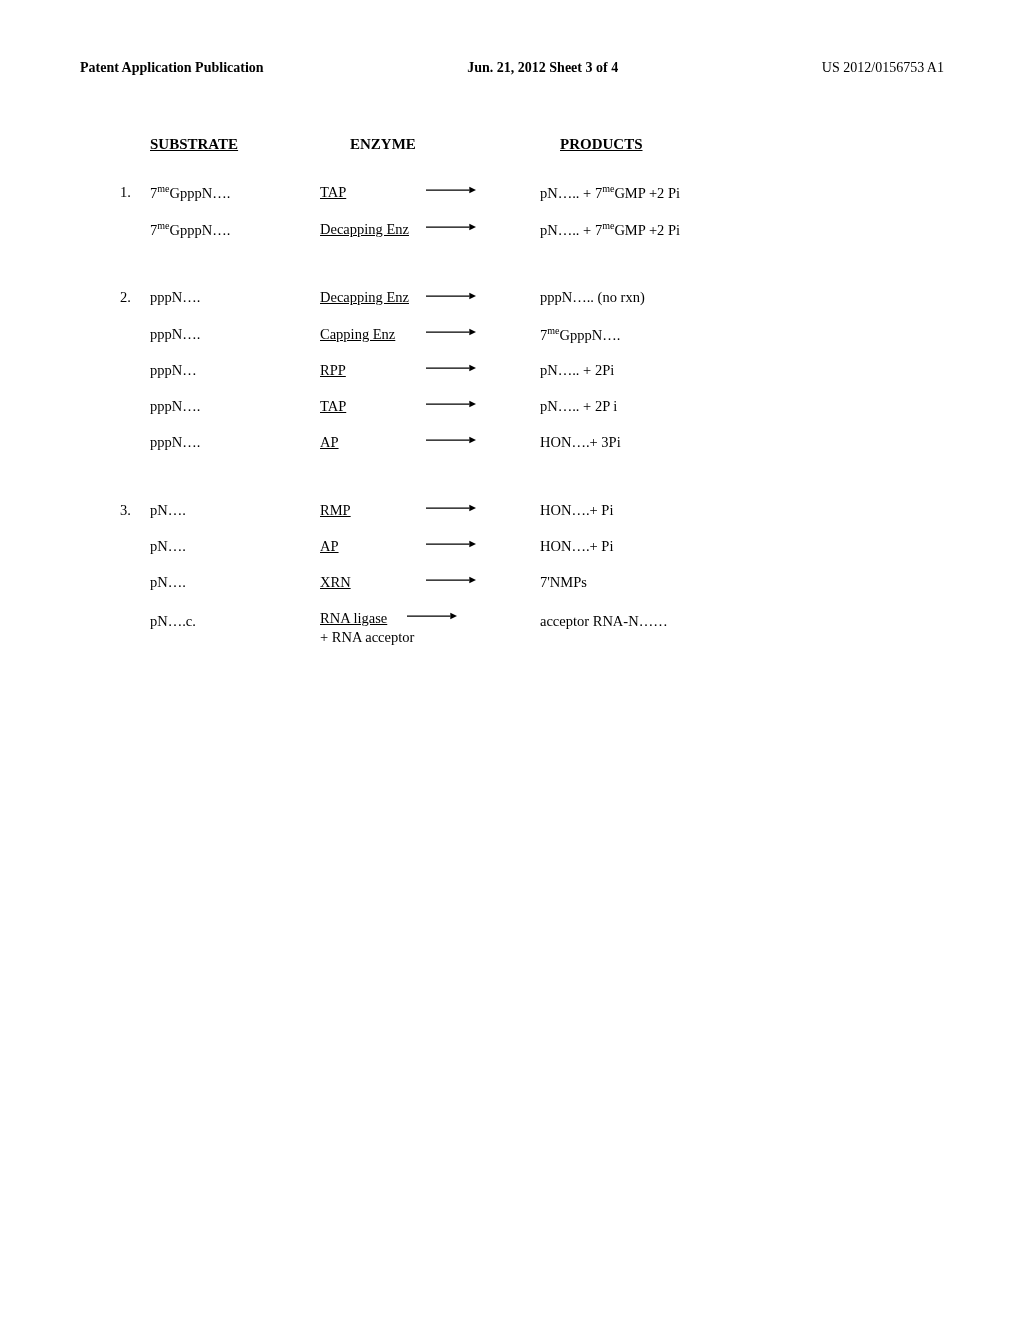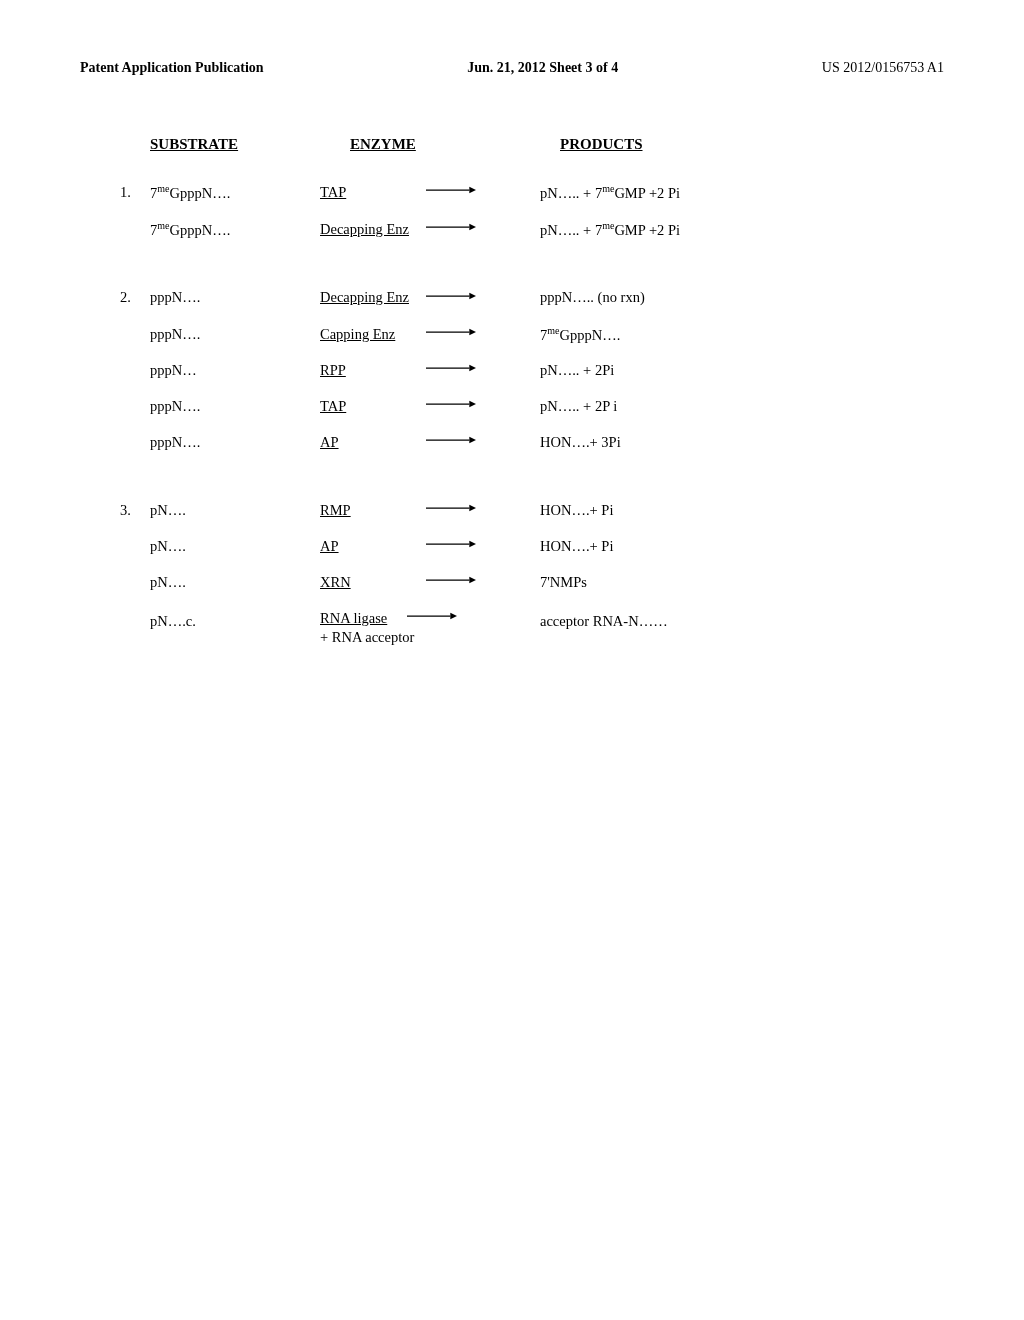--- a/index.html
+++ b/index.html
@@ -73,21 +73,20 @@
       font-weight: bold;
     }
 
     .col-substrate {
       width: 200px;
       text-decoration: underline;
     }
 
     .col-enzyme {
       width: 210px;
-      text-decoration: underline;
     }
 
     .col-products {
       width: 300px;
       text-decoration: underline;
     }
 
     .reaction-group {
       margin-bottom: 50px;
     }

